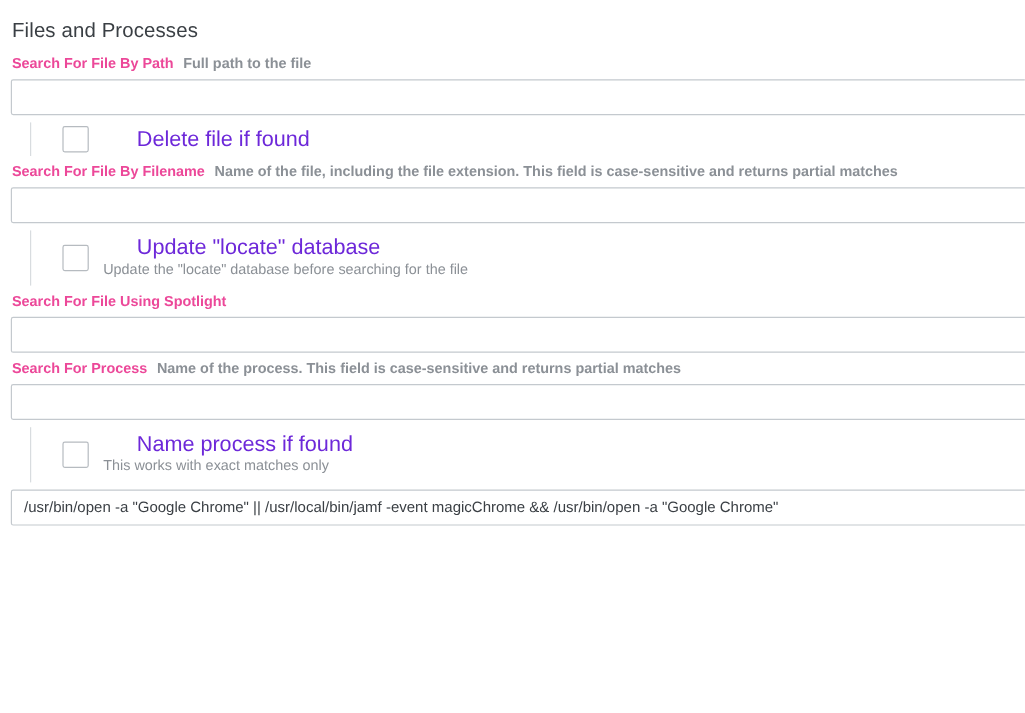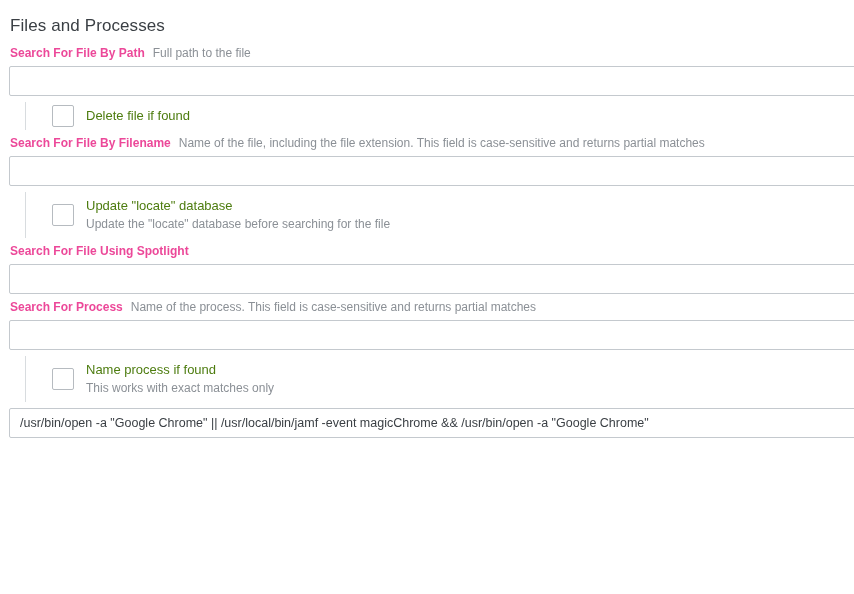--- a/index.html
+++ b/index.html
@@ -38,21 +38,21 @@
     margin-bottom: 6px;
   }
   .field-label {
     font-size: 12px;
     font-weight: bold;
     color: #ec4899;
     white-space: nowrap;
   }
   .field-help {
     font-size: 12px;
-    font-weight: 400;
+    font-weight: 700;
     color: #8b9096;
   }
   .text-input {
     display: block;
     width: 856px;
     margin-left: -1px;
     height: 30px;
     border: 1px solid #c4c9ce;
     border-radius: 2px;
     background: #ffffff;
@@ -89,23 +89,24 @@
     border-radius: 2px;
     background: #ffffff;
   }
   .checkbox-text {
     display: flex;
     flex-direction: column;
     gap: 3px;
     padding-left: 24px;
   }
   .checkbox-label {
-    font-size: 13px;
-    color: #4d7c0f;
+    font-size: 18px;
+    color: #6d28d9;
     line-height: 16px;
+    margin-left: 28px;
   }
   .checkbox-sub {
     font-size: 12px;
     color: #8b9096;
     line-height: 15px;
   }
   .spacer-sm { height: 10px; }
   .spacer-xs { height: 6px; }
 </style>
 </head>

